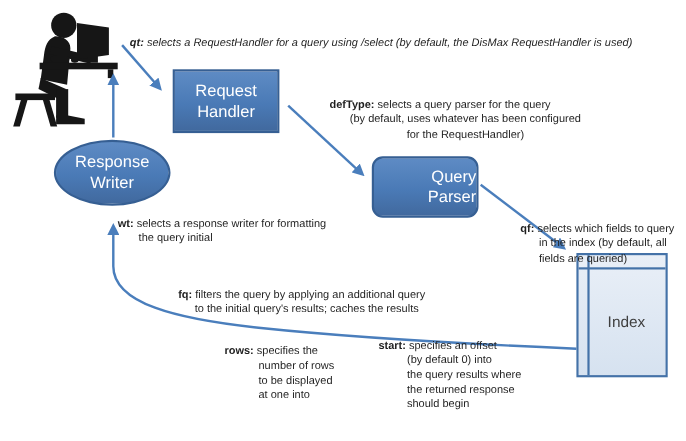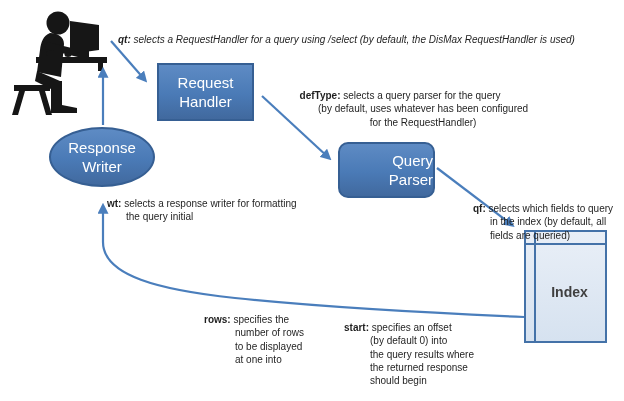--- a/index.html
+++ b/index.html
@@ -23,21 +23,21 @@
   }
   #node-request-handler { left:157px; top:63px; width:97px; height:58px; }
   #node-query-parser   { left:338px; top:142px; width:97px; height:56px; border-radius:10px;align-items:flex-end; }
   #node-response-writer{ left:49px;  top:127px; width:106px; height:60px; border-radius:50%; }
 
   #node-index {
     position:absolute; left:524px; top:230px; width:83px; height:113px; box-sizing:border-box;
     background:linear-gradient(180deg,#e9eff7 0%,#d6e2f0 100%);
     border:2px solid var(--index-border,#4472a8);
     display:flex; align-items:center; justify-content:center;
-    color:#3f3f3f; font-size:14px; padding-top:10px; padding-left:8px;font-weight:bold;
+    color:#3f3f3f; font-size:14px; padding-top:10px; padding-left:8px;
   }
   .index-vline { position:absolute; left:8px; top:0; width:2px; height:100%;
     background:var(--index-border,#4472a8); }
   .index-hline { position:absolute; left:0; top:11px; width:100%; height:2px;
     background:var(--index-border,#4472a8); }
 
   .ann {
     position:absolute; white-space:nowrap; color:var(--text,#1f1f1f);
     font-size:10px; line-height:13.3px;
     padding-left:var(--ind,16px); text-indent:calc(-1 * var(--ind,16px));
@@ -120,30 +120,35 @@
     <span>in the index (by default, all</span><br>
     <span>fields are queried)</span>
   </div>
 
   <div class="ann" style="left:107px; top:197px; --ind:19px;">
     <b>wt:</b>
     <span>selects a response writer for formatting</span><br>
     <span>the query initial</span>
   </div>
 
+  <div class="ann" style="left:162px; top:262px; --ind:15px;">
+    <b>fq:</b>
+    <span>filters the query by applying an additional query</span><br>
+    <span>to the initial query's results; caches the results</span>
+  </div>
 
   <div class="ann" style="left:204px; top:313px; --ind:31px;">
     <b>rows:</b>
     <span>specifies the</span><br>
     <span>number of rows</span><br>
     <span>to be displayed</span><br>
     <span>at one into</span>
   </div>
 
-  <div class="ann" style="left:344px; top:321px; --ind:26px;">
+  <div class="ann" style="left:344px; top:308px; --ind:26px;">
     <b>start:</b>
     <span>specifies an offset</span><br>
     <span>(by default 0) into</span><br>
     <span>the query results where</span><br>
     <span>the returned response</span><br>
     <span>should begin</span>
   </div>
 
 </div>
 

